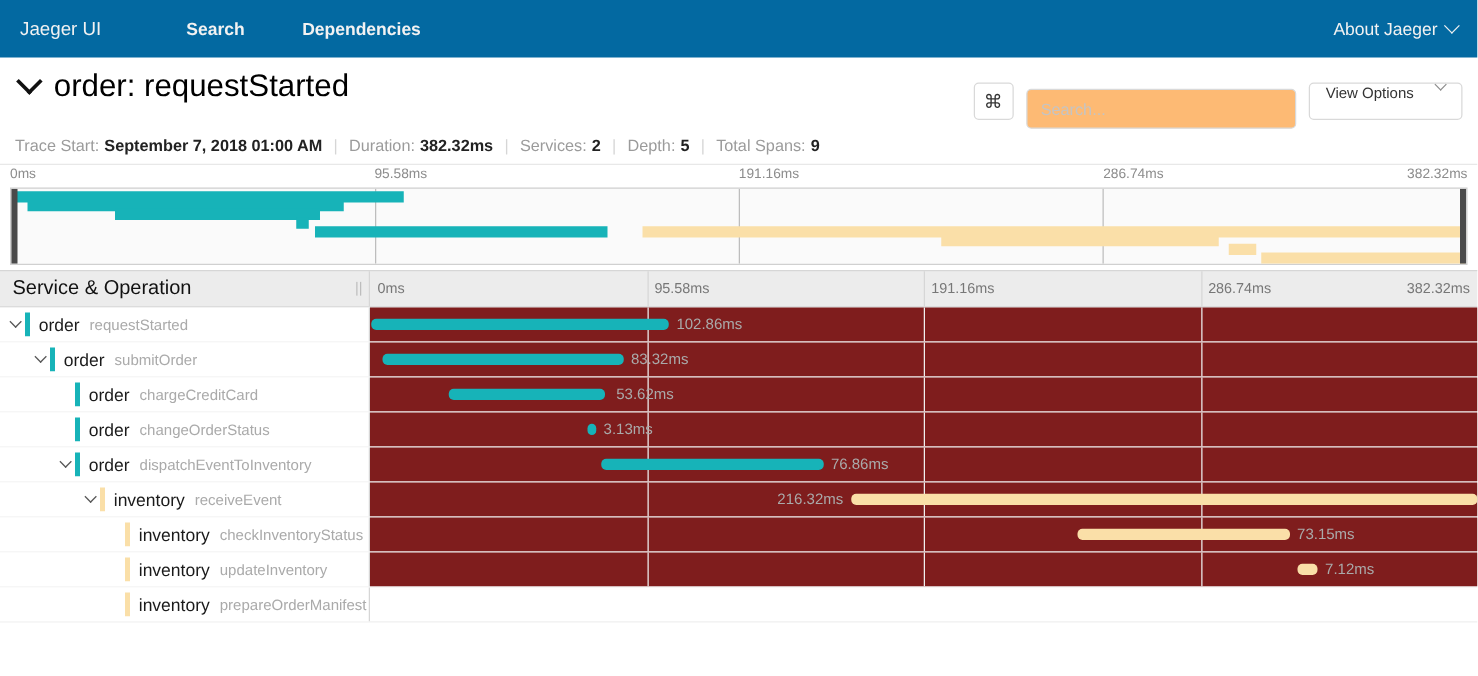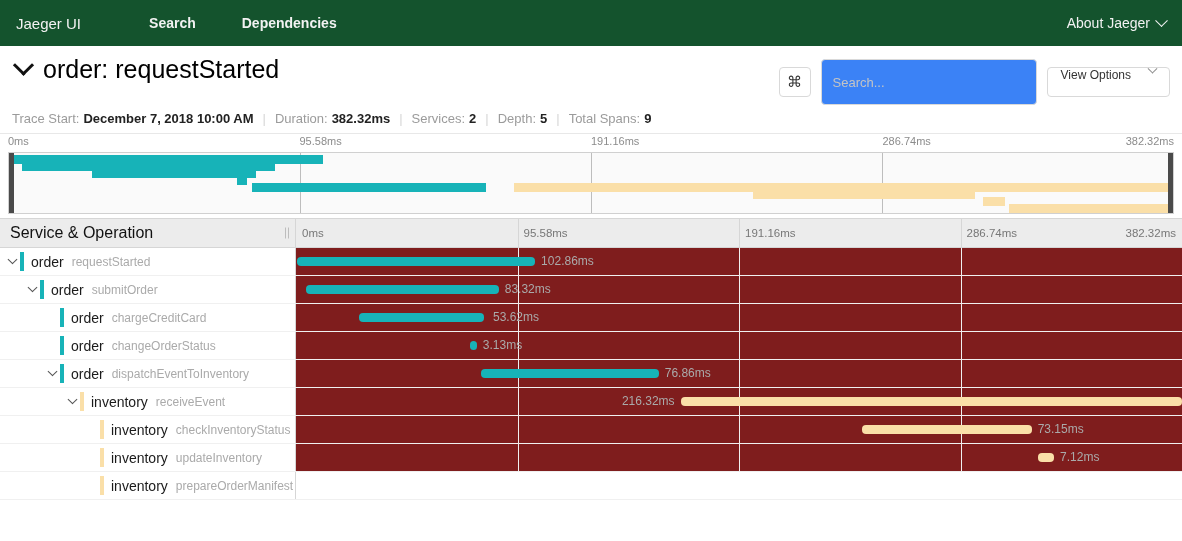--- a/index.html
+++ b/index.html
@@ -7,21 +7,21 @@
     margin: 0; padding: 0;
     width: 1182px; height: 541px;
     background: #fff;
     font-family: "Liberation Sans", sans-serif;
     overflow: hidden;
   }
 
   
   #topnav {
     height: 46px;
-    background: #14532d;
+    background: #0369a1;
     display: flex;
     align-items: center;
     padding: 0 16px;
     color: #fff;
   }
   #topnav .brand {
     font-size: 15px;
     color: #f2f2f2;
     margin-right: 22px;
     white-space: nowrap;
@@ -102,29 +102,30 @@
   .kbd-btn {
     width: 32px; height: 30px;
     border: 1px solid #d9d9d9;
     border-radius: 4px;
     background: #fff;
     display: flex; align-items: center; justify-content: center;
     font-size: 15px; color: #333;
     cursor: pointer;
   }
   #span-search {
-    width: 216px; height: 46px;
+    width: 216px; height: 32px;
     border: 1px solid #d9d9d9;
     border-radius: 4px;
     padding: 0 11px;
     font-size: 13px;
     color: #333;
     outline: none;
     font-family: "Liberation Sans", sans-serif;
-    background:#3b82f6;
+    background:#fdba74;
+    margin-top:12px;
   }
   #span-search::placeholder { color: #c4c4c4; }
   .view-options-btn {
     height: 30px;
     border: 1px solid #d9d9d9;
     border-radius: 4px;
     background: #fff;
     display: flex; gap: 18px;
     padding: 0 13px;
     font-size: 12px; color: #333;
@@ -282,21 +283,21 @@
       <input id="span-search" placeholder="Search..." style="">
       <div class="view-options-btn">
         <span>View Options</span>
         <span class="caret-down"></span>
       </div>
     </div>
   </div>
 
   <div class="th-row2">
     <span class="lbl">Trace Start:</span>
-    <span class="val">December 7, 2018 10:00 AM</span>
+    <span class="val">September 7, 2018 01:00 AM</span>
     <span class="sep">|</span>
     <span class="lbl">Duration:</span>
     <span class="val">382.32ms</span>
     <span class="sep">|</span>
     <span class="lbl">Services:</span>
     <span class="val">2</span>
     <span class="sep">|</span>
     <span class="lbl">Depth:</span>
     <span class="val">5</span>
     <span class="sep">|</span>

